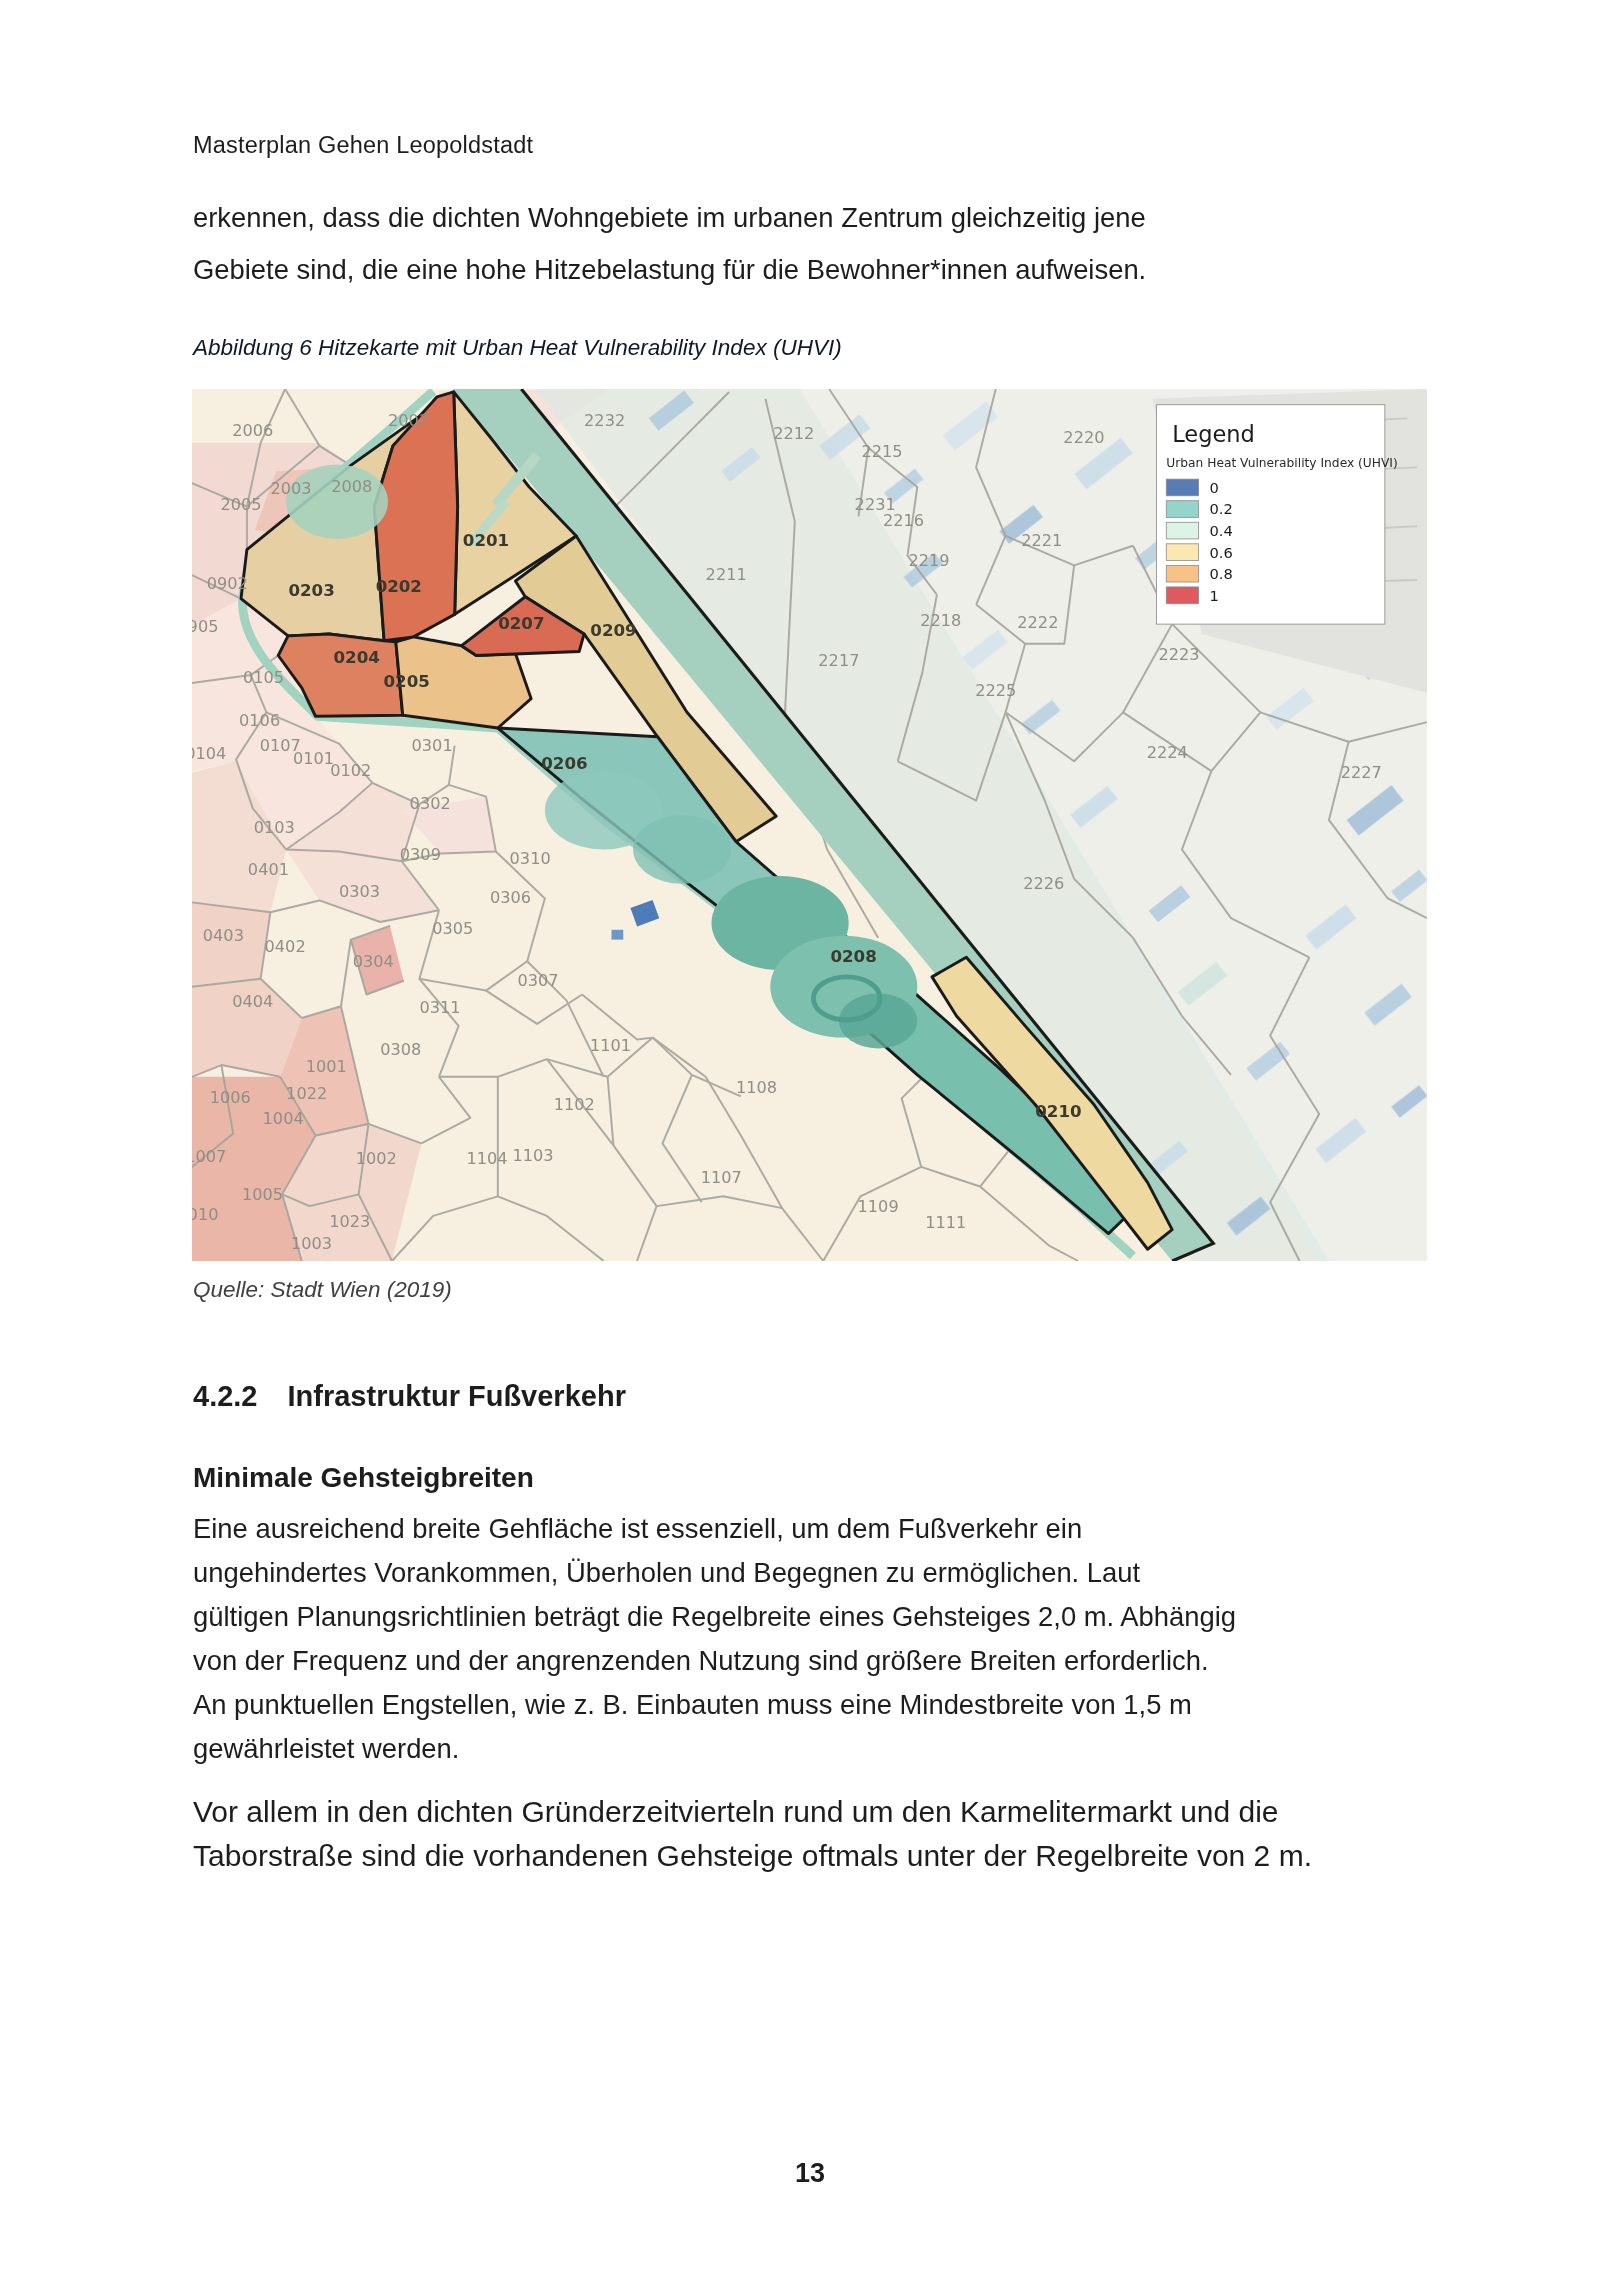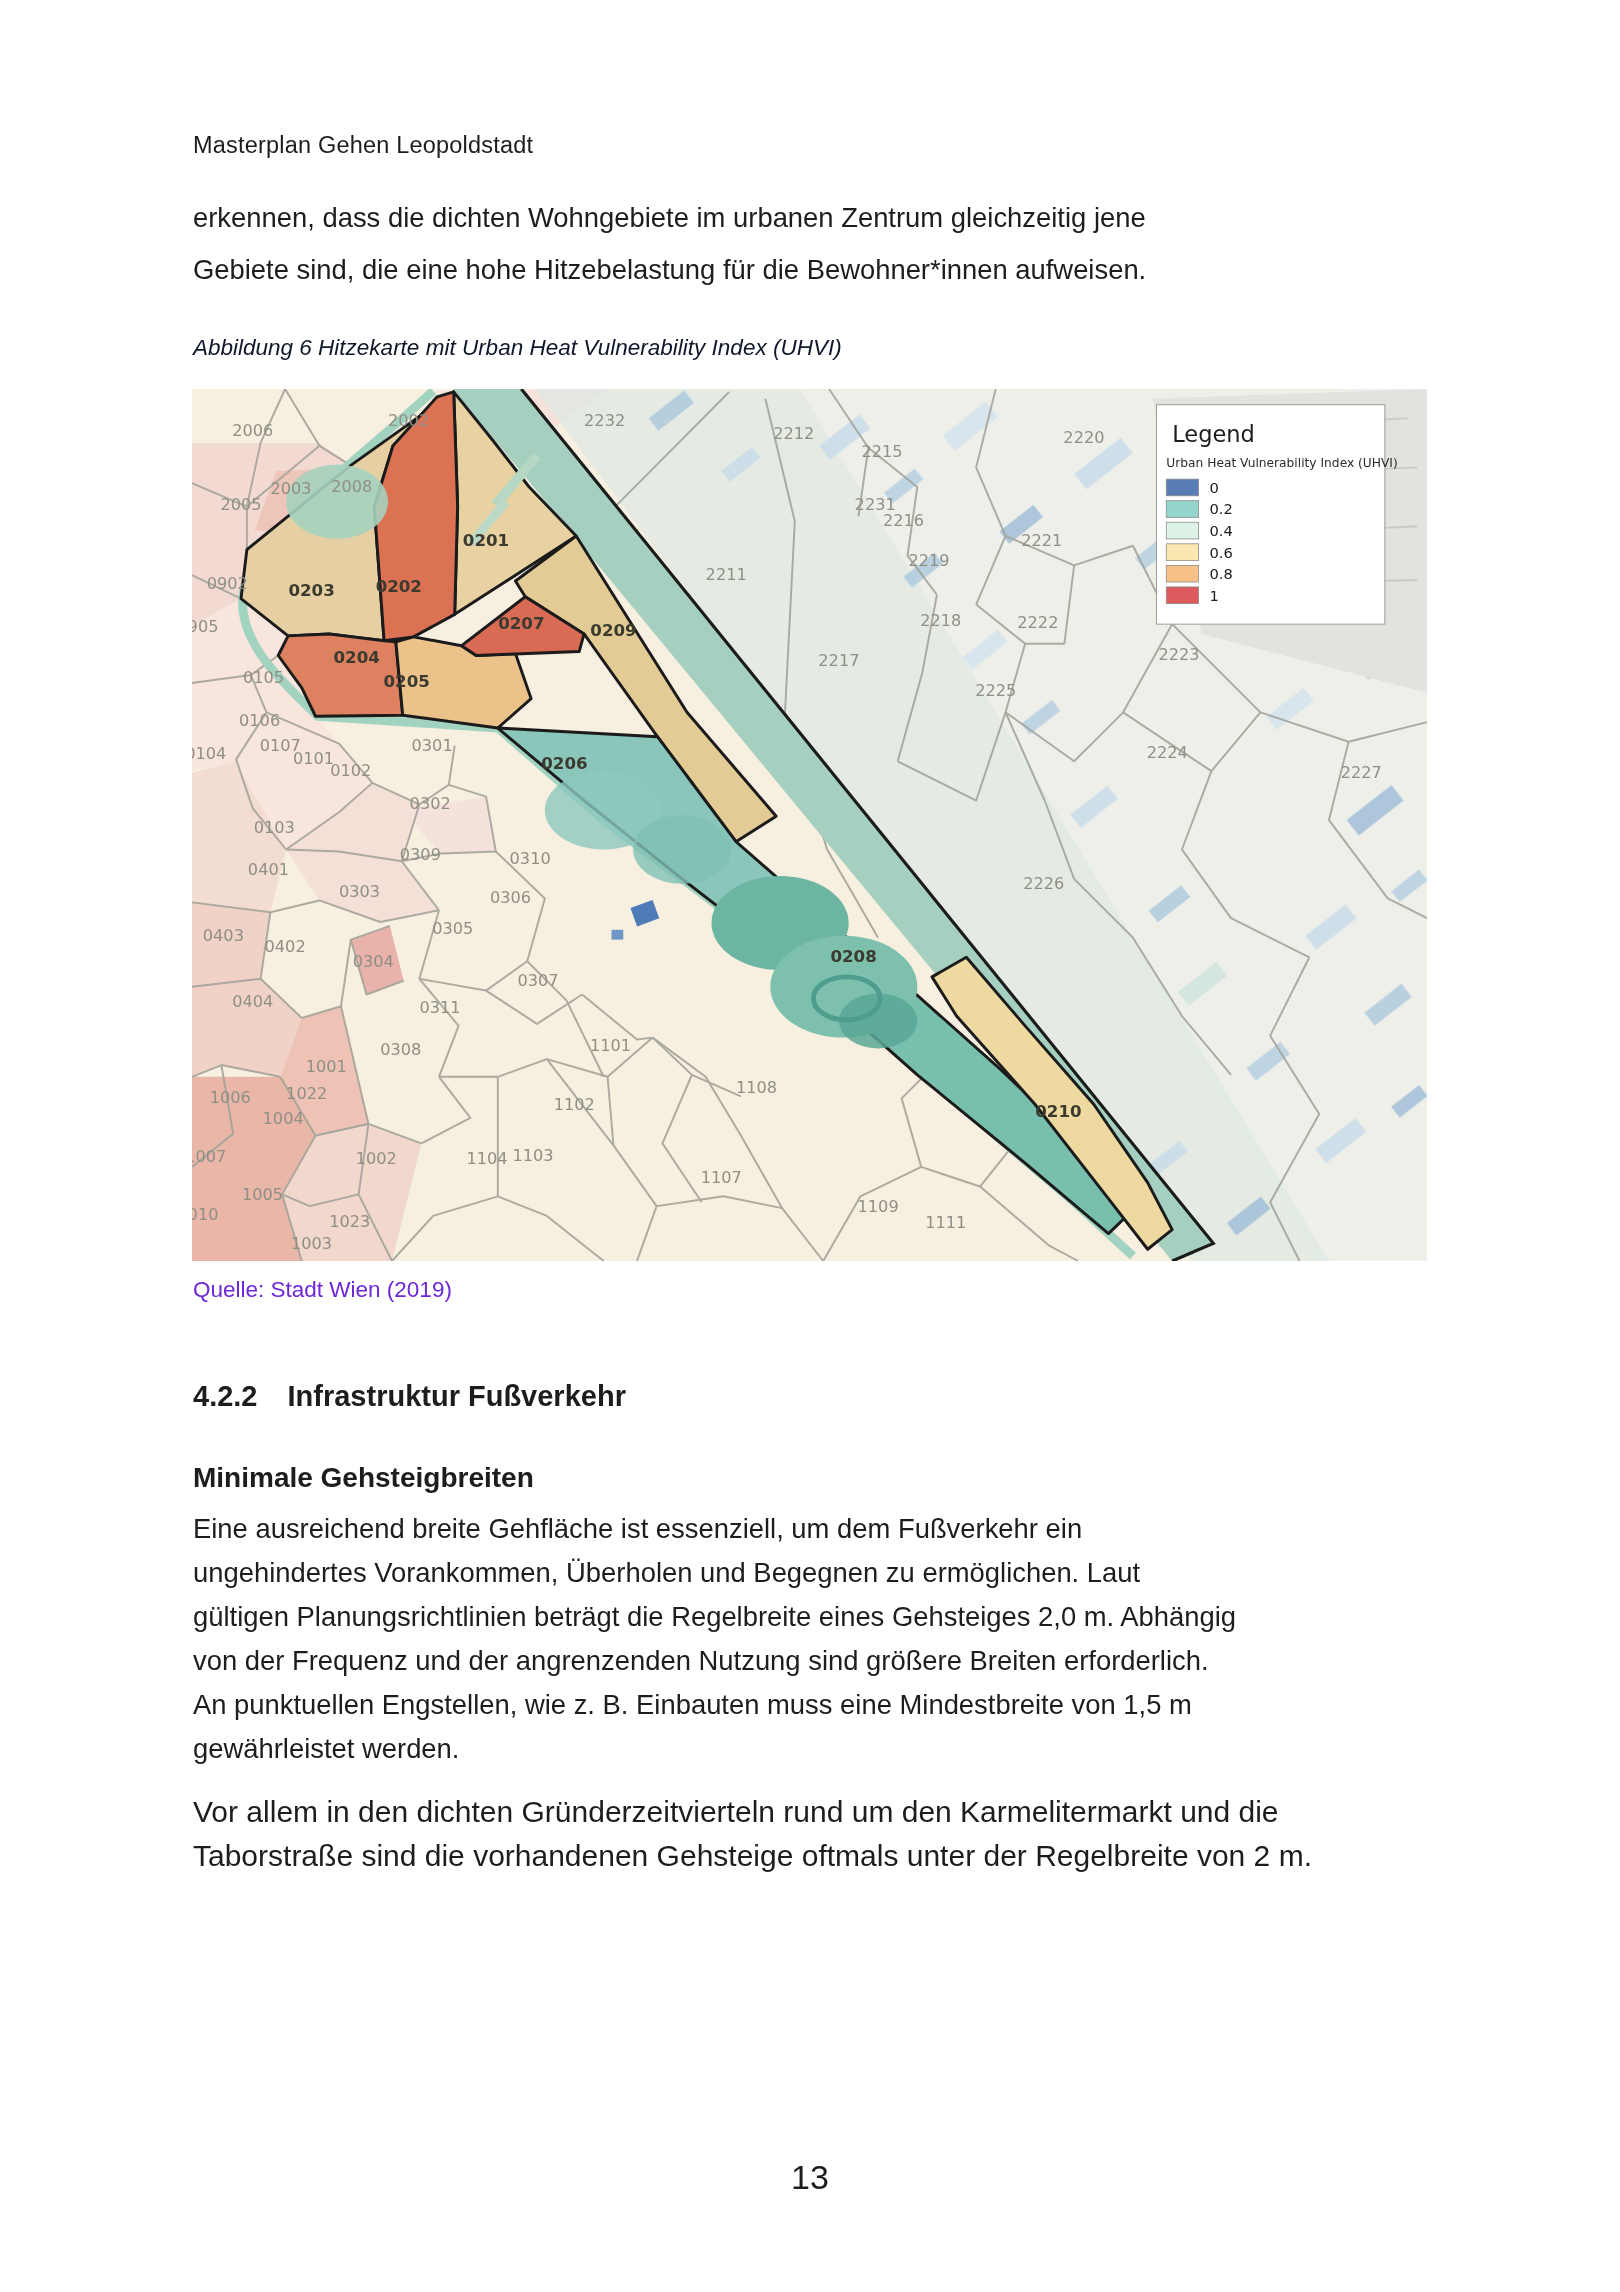--- a/index.html
+++ b/index.html
@@ -4,27 +4,27 @@
 <style>
   html,body{margin:0;padding:0;background:#ffffff;}
   .page{position:relative;width:1620px;height:2293px;background:#ffffff;overflow:hidden;
         font-family:"Liberation Sans",sans-serif;color:#1d1d1d;}
   .abs{position:absolute;left:193px;width:1300px;}
   .header{top:123px;font-size:23.5px;letter-spacing:0.2px;margin-top:9px;}
   .intro{top:192px;font-size:27.4px;line-height:52px;white-space:pre-line;}
   .caption{top:335px;font-size:22.5px;font-style:italic;color:#0f172a;}
   .mapwrap{position:absolute;left:192px;top:389px;width:1235px;height:872px;}
   .mapwrap svg{display:block;width:100%;height:100%;}
-  .source{top:1277px;font-size:22.5px;color:#6d28d9;}
+  .source{top:1277px;font-size:22.5px;font-style:italic;color:#404040;}
   .heading{top:1380px;font-size:29px;font-weight:bold;}
   .heading .num{margin-right:30px;}
   .subheading{top:1462px;font-size:28px;font-weight:bold;}
   .para1{top:1507px;font-size:27.4px;line-height:44px;white-space:pre-line;}
   .para2{top:1790px;font-size:30px;line-height:44px;white-space:pre-line;}
-  .pagenum{position:absolute;left:0;top:2158px;width:1620px;text-align:center;font-size:34px;}
+  .pagenum{position:absolute;left:0;top:2158px;width:1620px;text-align:center;font-size:27px;font-weight:bold;}
   
   .lg-title{font:23px "DejaVu Sans",sans-serif;fill:#1c1c1c;}
   .lg-sub{font:12.5px "DejaVu Sans",sans-serif;fill:#2a2a2a;}
   .lg-label{font:15px "DejaVu Sans",sans-serif;fill:#1c1c1c;}
   .dl-p{font:bold 17px "DejaVu Sans",sans-serif;fill:#3b3a2e;text-anchor:middle;}
   .dl-s{font:16.5px "DejaVu Sans",sans-serif;fill:#8f8f86;text-anchor:middle;}
 </style>
 </head>
 <body>
 

